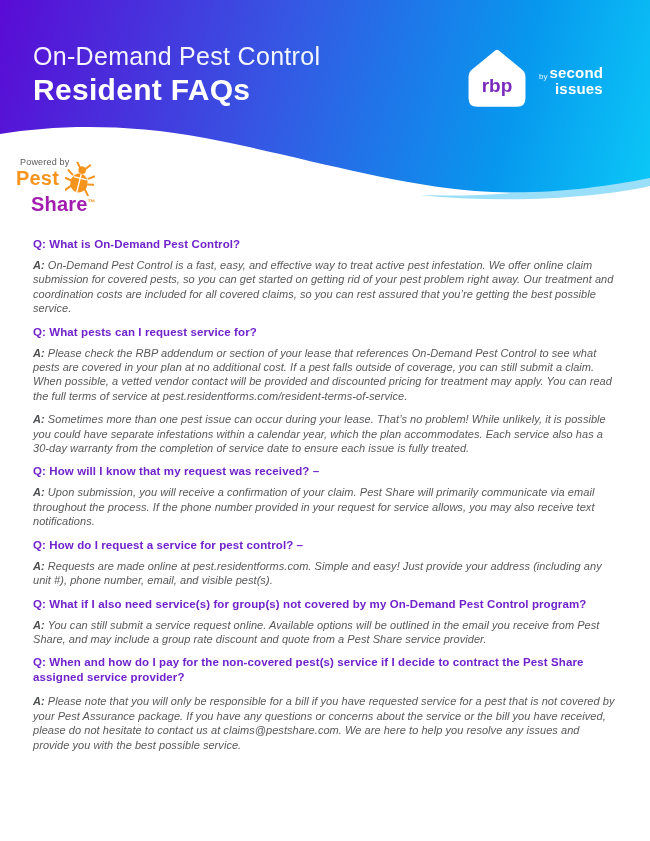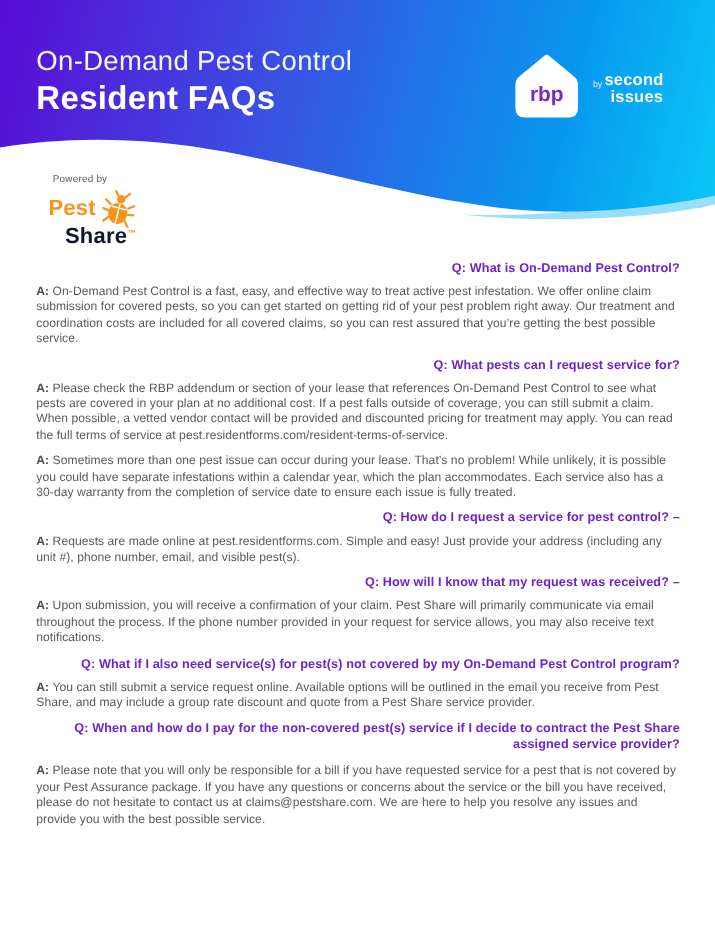--- a/index.html
+++ b/index.html
@@ -28,39 +28,39 @@
   }
 
   .rbp-lockup { position: absolute; left: 464px; top: 45px; display: flex; align-items: center; }
   .rbp-logo { display: block; }
   .sn-wordmark { margin-left: 9px; color: #ffffff; line-height: 1; }
   .sn-row1 { display: flex; align-items: flex-start; }
   .sn-by { font-size: 8px; font-weight: 400; opacity: 0.9; margin-right: 2px; margin-top: 8px; }
   .sn-line1 { font-size: 15px; font-weight: 700; letter-spacing: 0.2px; }
   .sn-line2 { display: block; font-size: 15px; font-weight: 700; letter-spacing: 0.2px; margin-left: 16px; margin-top: 0px; }
 
-  .powered-by { position: absolute; left: 44px; top: 157px; }
+  .powered-by { position: absolute; left: 16px; top: 157px; }
   .pb-label { font-size: 9px; color: #58595b; margin-left: 4px; letter-spacing: 0.2px; }
-  .pb-row { display: flex; align-items: flex-start; margin-top: 12px; }
+  .pb-row { display: flex; align-items: flex-start; margin-top: 1px; }
   .pb-pest { font-size: 20px; font-weight: 800; color: #f7941e; letter-spacing: 0.2px; line-height: 20px; }
   .bug { margin-left: 6px; margin-top: -6px; }
   .pb-share-row { margin-left: 15px; margin-top: -2px; }
-  .pb-share { font-size: 20px; font-weight: 800; color: #0f172a; letter-spacing: 0.2px; line-height: 20px; }
+  .pb-share { font-size: 20px; font-weight: 800; color: #a21caf; letter-spacing: 0.2px; line-height: 20px; }
   .pb-tm { font-size: 8px; font-weight: 700; color: #f7941e; vertical-align: super; }
 
   
   .content { padding: 7px 32px 0 33px; }
   .faq { margin-bottom: 9px; }
   .q {
     color: #7123cb; font-size: 11.5px; font-weight: 700;
-    line-height: 15px; margin-bottom: 6px; letter-spacing: 0.1px; text-align: right;
+    line-height: 15px; margin-bottom: 6px; letter-spacing: 0.1px;
   }
   .a {
     color: #58595b; font-size: 11px; font-weight: 400;
-    line-height: 14.4px; letter-spacing: 0.05px;
+    line-height: 14.4px; letter-spacing: 0.05px; font-style: italic;
   }
   .a-prefix { font-weight: 700; color: #4d4e50; }
 </style>
 </head>
 <body>
 
 <div class="page">
 
   <header class="hero">
     <svg class="hero-bg" width="650" height="230" viewBox="0 0 650 230" aria-hidden="true">
@@ -141,31 +141,31 @@
     <section class="faq">
       <h2 class="q">Q: What pests can I request service for?</h2>
       <p class="a"><strong class="a-prefix">A:</strong><span> Please check the RBP addendum or section of your lease that references On-Demand Pest Control to see what pests are covered in your plan at no additional cost. If a pest falls outside of coverage, you can still submit a claim. When possible, a vetted vendor contact will be provided and discounted pricing for treatment may apply. You can read the full terms of service at pest.residentforms.com/resident-terms-of-service.</span></p>
     </section>
 
     <section class="faq">
       <p class="a"><strong class="a-prefix">A:</strong><span> Sometimes more than one pest issue can occur during your lease. That’s no problem! While unlikely, it is possible you could have separate infestations within a calendar year, which the plan accommodates. Each service also has a 30-day warranty from the completion of service date to ensure each issue is fully treated.</span></p>
     </section>
 
     <section class="faq">
+      <h2 class="q">Q: How will I know that my request was received? –</h2>
+      <p class="a"><strong class="a-prefix">A:</strong><span> Upon submission, you will receive a confirmation of your claim. Pest Share will primarily communicate via email throughout the process. If the phone number provided in your request for service allows, you may also receive text notifications.</span></p>
+    </section>
+
+    <section class="faq">
       <h2 class="q">Q: How do I request a service for pest control? –</h2>
       <p class="a"><strong class="a-prefix">A:</strong><span> Requests are made online at pest.residentforms.com. Simple and easy! Just provide your address (including any unit #), phone number, email, and visible pest(s).</span></p>
     </section>
 
     <section class="faq">
-      <h2 class="q">Q: How will I know that my request was received? –</h2>
-      <p class="a"><strong class="a-prefix">A:</strong><span> Upon submission, you will receive a confirmation of your claim. Pest Share will primarily communicate via email throughout the process. If the phone number provided in your request for service allows, you may also receive text notifications.</span></p>
-    </section>
-
-    <section class="faq">
-      <h2 class="q">Q: What if I also need service(s) for pest(s) not covered by my On-Demand Pest Control program?</h2>
+      <h2 class="q">Q: What if I also need service(s) for group(s) not covered by my On-Demand Pest Control program?</h2>
       <p class="a"><strong class="a-prefix">A:</strong><span> You can still submit a service request online. Available options will be outlined in the email you receive from Pest Share, and may include a group rate discount and quote from a Pest Share service provider.</span></p>
     </section>
 
     <section class="faq">
       <h2 class="q">Q: When and how do I pay for the non-covered pest(s) service if I decide to contract the Pest Share assigned service provider?</h2>
     </section>
 
     <section class="faq">
       <p class="a"><strong class="a-prefix">A:</strong><span> Please note that you will only be responsible for a bill if you have requested service for a pest that is not covered by your Pest Assurance package. If you have any questions or concerns about the service or the bill you have received, please do not hesitate to contact us at claims@pestshare.com. We are here to help you resolve any issues and provide you with the best possible service.</span></p>
     </section>

